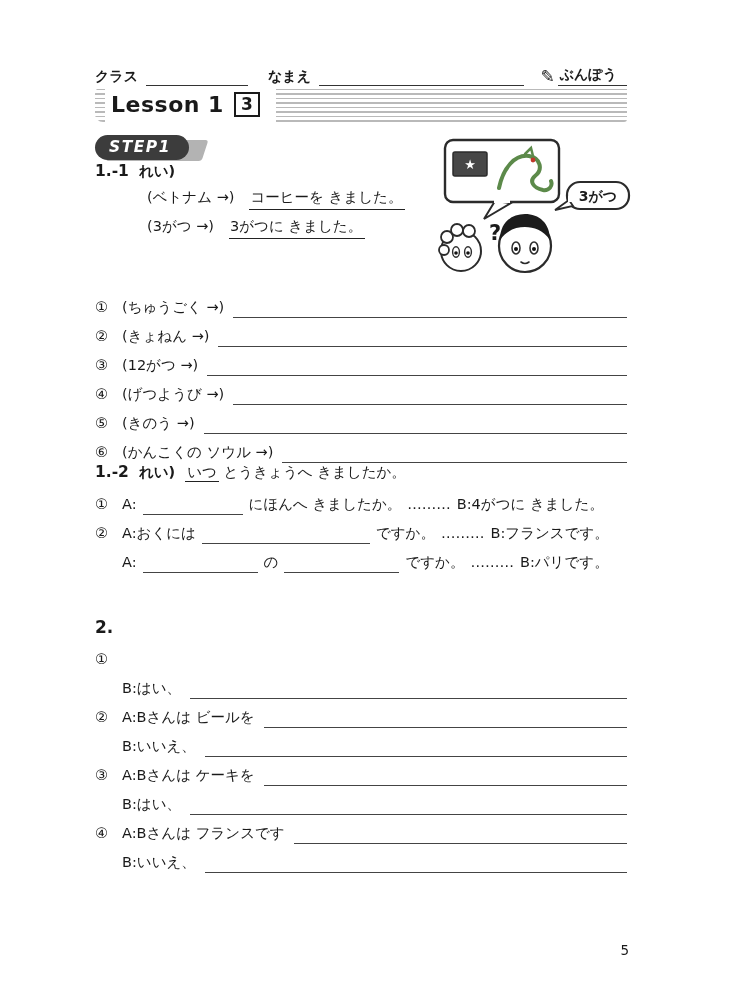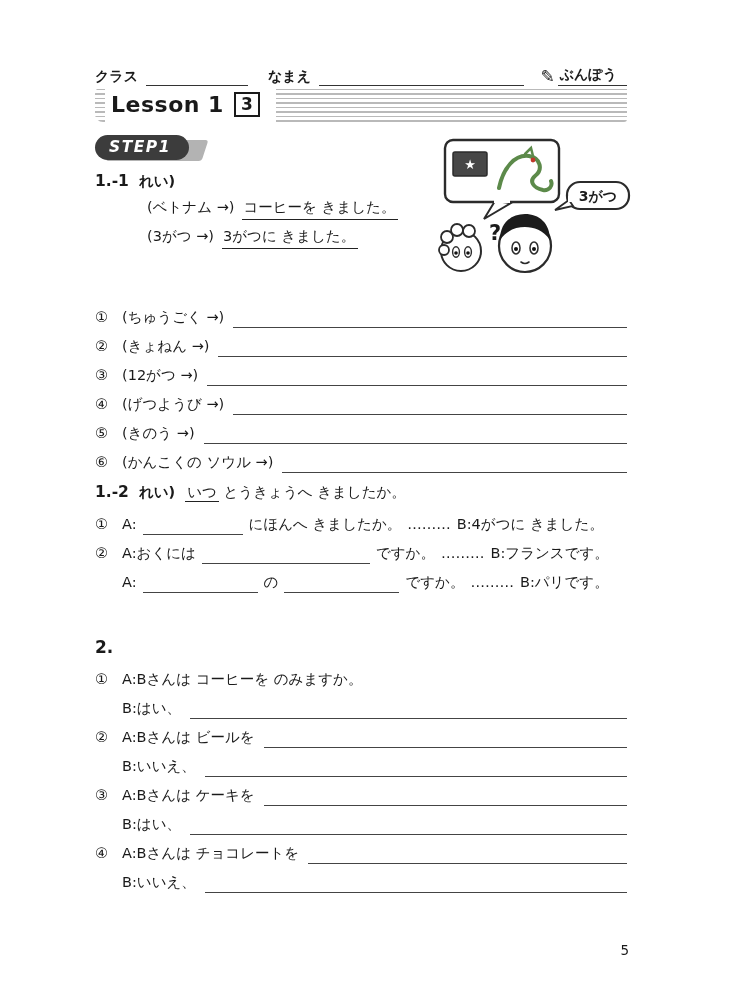--- a/index.html
+++ b/index.html
@@ -26,23 +26,23 @@
   .lesson-box { border:2px solid #1a1a1a; font-size:17px; font-weight:bold; padding:0 5px; line-height:21px; }
 
   
   .step-wrap { position:relative; margin-top:13px; height:27px; width:180px; }
   .step-shadow { position:absolute; left:14px; top:5px; width:96px; height:21px; background:#b3b3b3;
     border-radius:3px; transform:skewX(-18deg); }
   .step-pill { position:absolute; left:0; top:0; background:#3c3c3c; color:#fff; font-weight:bold;
     font-style:italic; border-radius:14px; padding:3px 18px 4px 14px; font-size:15.5px; letter-spacing:1.5px; }
 
   
-  .sec-heading { margin-top:10px; font-size:15.5px; font-weight:bold; display:flex; align-items:baseline; gap:10px; white-space:nowrap; }
+  .sec-heading { font-size:15.5px; font-weight:bold; display:flex; align-items:baseline; gap:10px; white-space:nowrap; }
   .rei-label { font-size:14.5px; }
-  .ex-row { margin:7px 0 0 52px; font-size:14.5px; display:flex; align-items:baseline; gap:8px; white-space:nowrap;text-align:center; }
+  .ex-row { margin:7px 0 0 52px; font-size:14.5px; display:flex; align-items:baseline; gap:15px; white-space:nowrap;text-align:center; }
   .ex-answer { border-bottom:1.4px solid #222; padding:0 3px 2px 1px; }
 
   .q-row { display:flex; align-items:flex-end; margin-top:8px; font-size:14.5px; line-height:21px; white-space:nowrap; }
   .q-num { width:19px; margin-right:8px; }
   .blank-flex { flex:1; border-bottom:1.2px solid #444; height:1.1em; margin-left:9px; }
   .blank-inline { display:inline-block; border-bottom:1.2px solid #444; height:1.0em; margin:0 6px; }
   .w1 { width:100px; } .w2 { width:168px; } .w3 { width:115px; }
   .indent { margin-left:27px; }
   .gap { margin-left:6px; }
   .mt-lg { margin-top:26px; }
@@ -162,21 +162,20 @@
       <span class="gap">………</span>
       <span class="gap">B:パリです。</span>
     </div>
 
     <div class="sec-heading sec-gap-2">
       <span class="sec2-num">2.</span>
     </div>
 
     <div class="q-row" style="margin-top:12px;">
       <span class="q-num">①</span>
-      <span>A:Bさんは コーヒーを のみますか。</span>
     </div>
     <div class="q-row indent">
       <span>B:はい、</span>
       <span class="blank-flex"></span>
     </div>
 
     <div class="q-row">
       <span class="q-num">②</span>
       <span>A:Bさんは ビールを</span>
       <span class="blank-flex"></span>
@@ -191,21 +190,21 @@
       <span>A:Bさんは ケーキを</span>
       <span class="blank-flex"></span>
     </div>
     <div class="q-row indent">
       <span>B:はい、</span>
       <span class="blank-flex"></span>
     </div>
 
     <div class="q-row">
       <span class="q-num">④</span>
-      <span>A:Bさんは チョコレートを</span>
+      <span>A:Bさんは フランスです</span>
       <span class="blank-flex"></span>
     </div>
     <div class="q-row indent">
       <span>B:いいえ、</span>
       <span class="blank-flex"></span>
     </div>
 
   </div>
 
   <div class="illustration">

